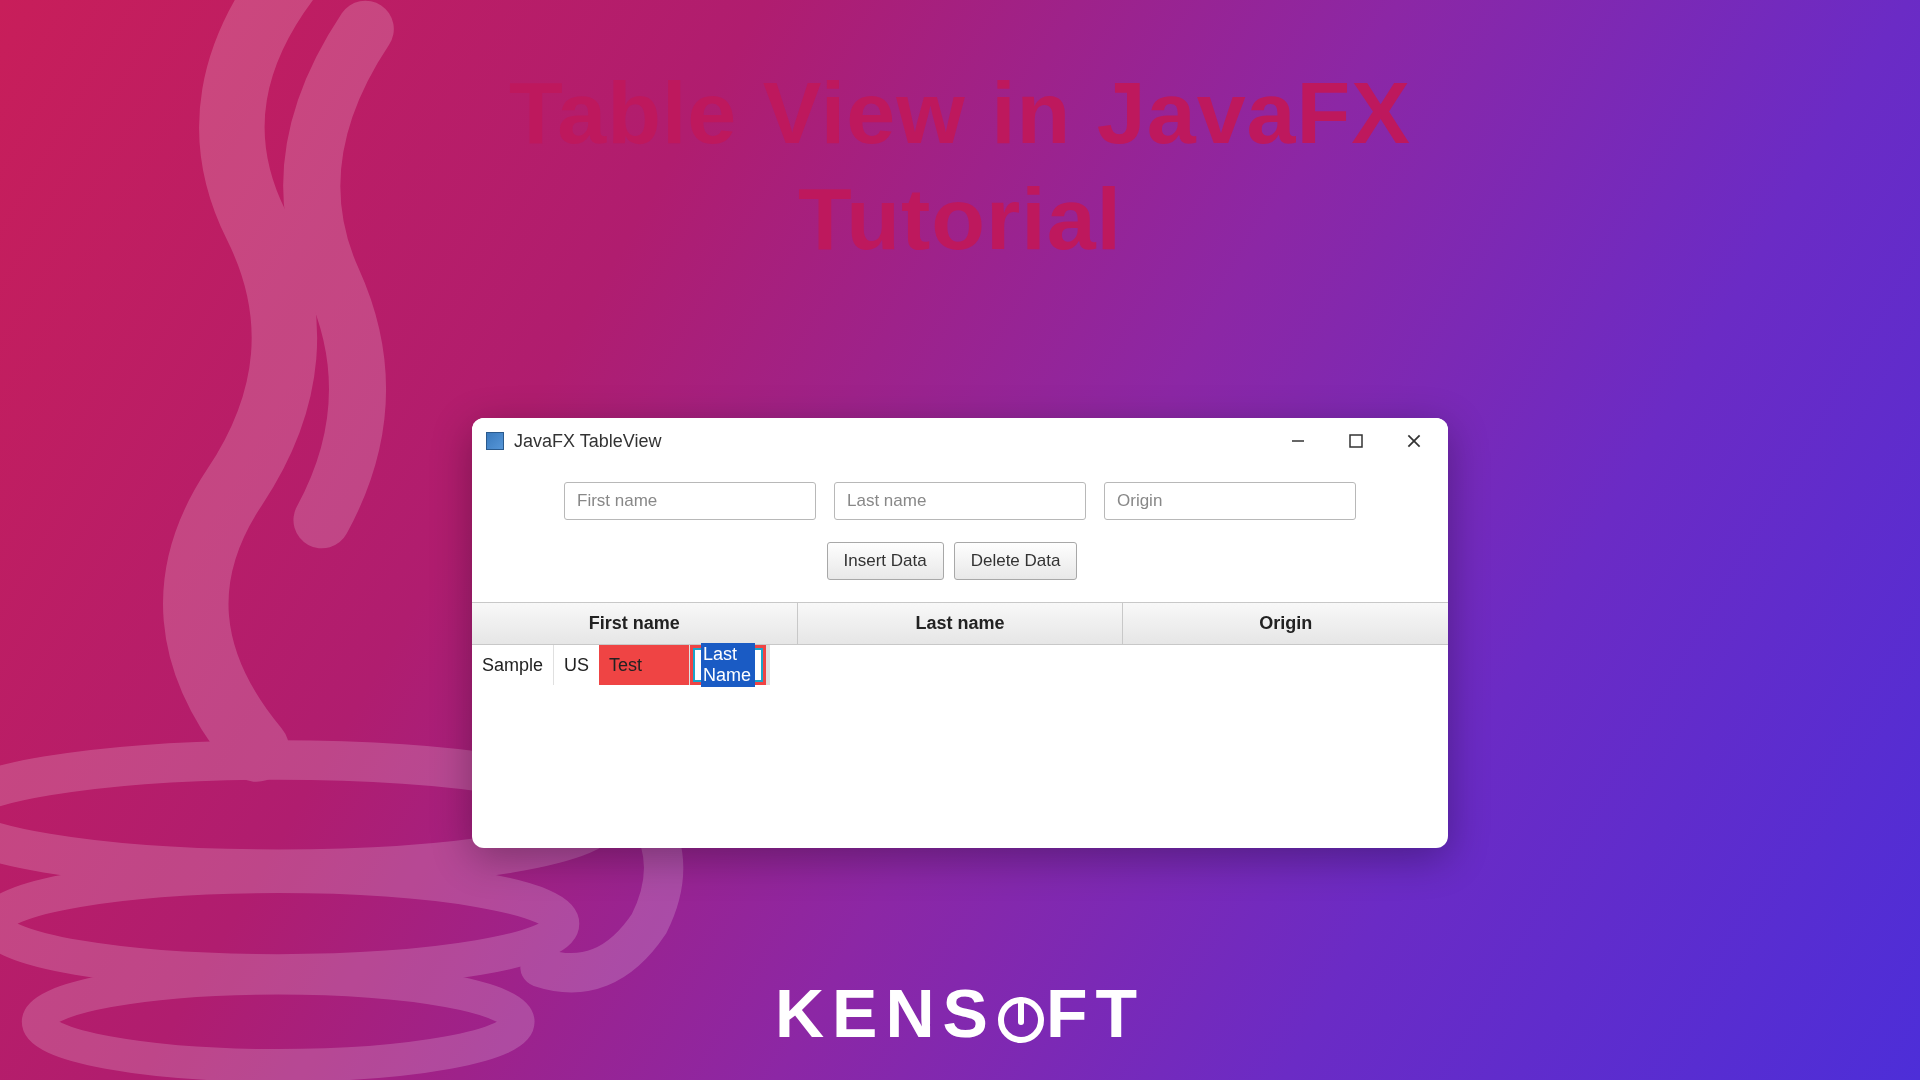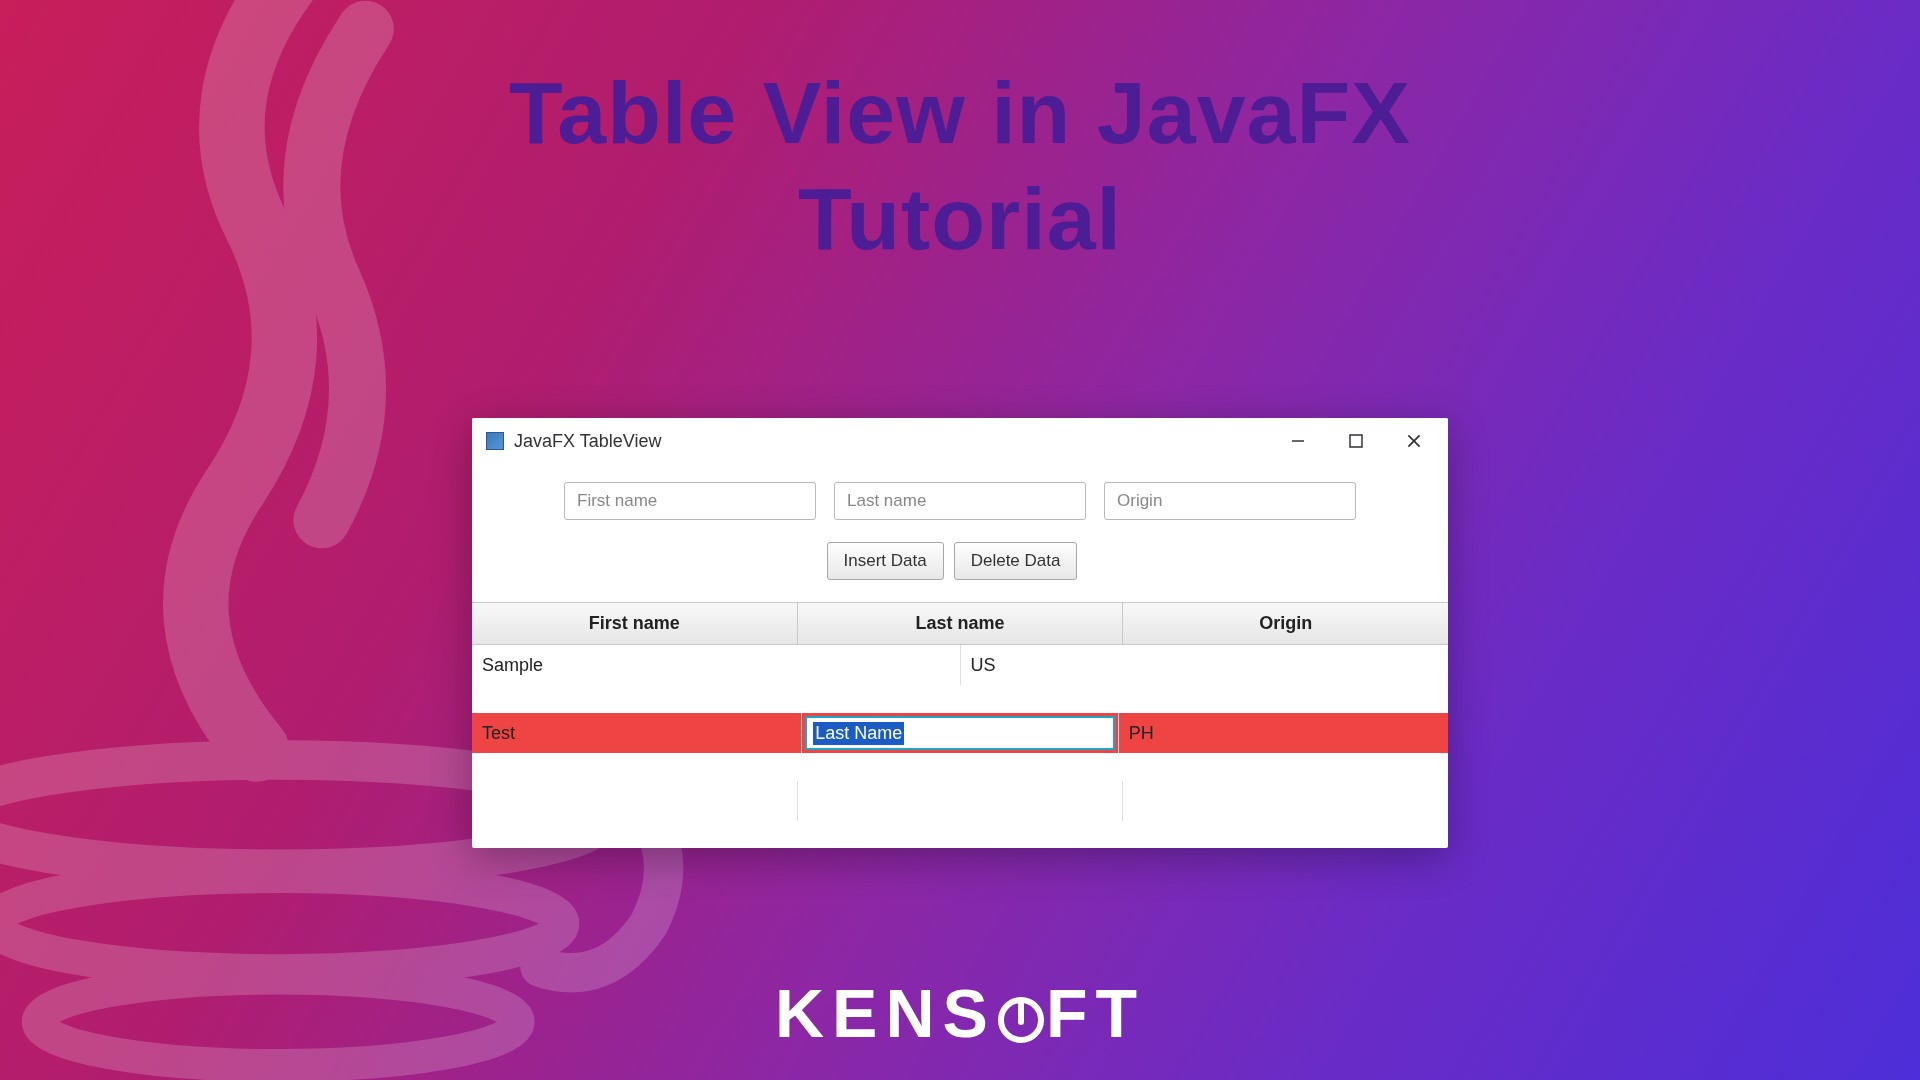--- a/index.html
+++ b/index.html
@@ -25,36 +25,36 @@
       height: 1200px;
       opacity: 0.18;
     }
     
     .main-title {
       position: absolute;
       top: 60px;
       left: 0;
       right: 0;
       text-align: center;
-      color: #4c1d95;
+      color: #be185d;
       font-size: 88px;
       font-weight: 700;
       line-height: 1.2;
       letter-spacing: 1px;
       font-family: 'Arial Black', 'Segoe UI', sans-serif;
     }
     
     .app-window {
       position: absolute;
       left: 472px;
       top: 418px;
       width: 976px;
       height: 430px;
       background: white;
-      border-radius: 2px;
+      border-radius: 12px;
       overflow: hidden;
       box-shadow: 0 10px 40px rgba(0,0,0,0.3);
     }
     
     .title-bar {
       height: 46px;
       display: flex;
       align-items: center;
       padding: 0 14px;
       background: white;
@@ -150,22 +150,21 @@
       text-align: center;
       border-right: 1px solid #c8c8c8;
     }
     
     .th-cell:last-child {
       border-right: none;
     }
     
     .table-body {
       display: flex;
-      flex-direction: column;
-      gap: 28px;
+      flex-direction: row;
     }
     
     .table-row {
       display: flex;
       height: 40px;
     }
     
     .table-row.selected {
       background: #ef4444;
     }
@@ -296,21 +295,20 @@
         <div class="td-cell">Sample</div>
         <div class="td-cell">US</div>
       </div>
       <div class="table-row selected">
         <div class="td-cell">Test</div>
         <div class="td-cell" style="padding:3px;">
           <div class="cell-editor">
             <span class="cell-editor-text">Last Name</span>
           </div>
         </div>
-        <div class="td-cell">PH</div>
       </div>
       <div class="empty-row">
         <div class="empty-cell"></div>
           <div class="empty-cell"></div>
           <div class="empty-cell"></div>
       </div>
       <div class="empty-row">
         <div class="empty-cell"></div>
           <div class="empty-cell"></div>
           <div class="empty-cell"></div>

